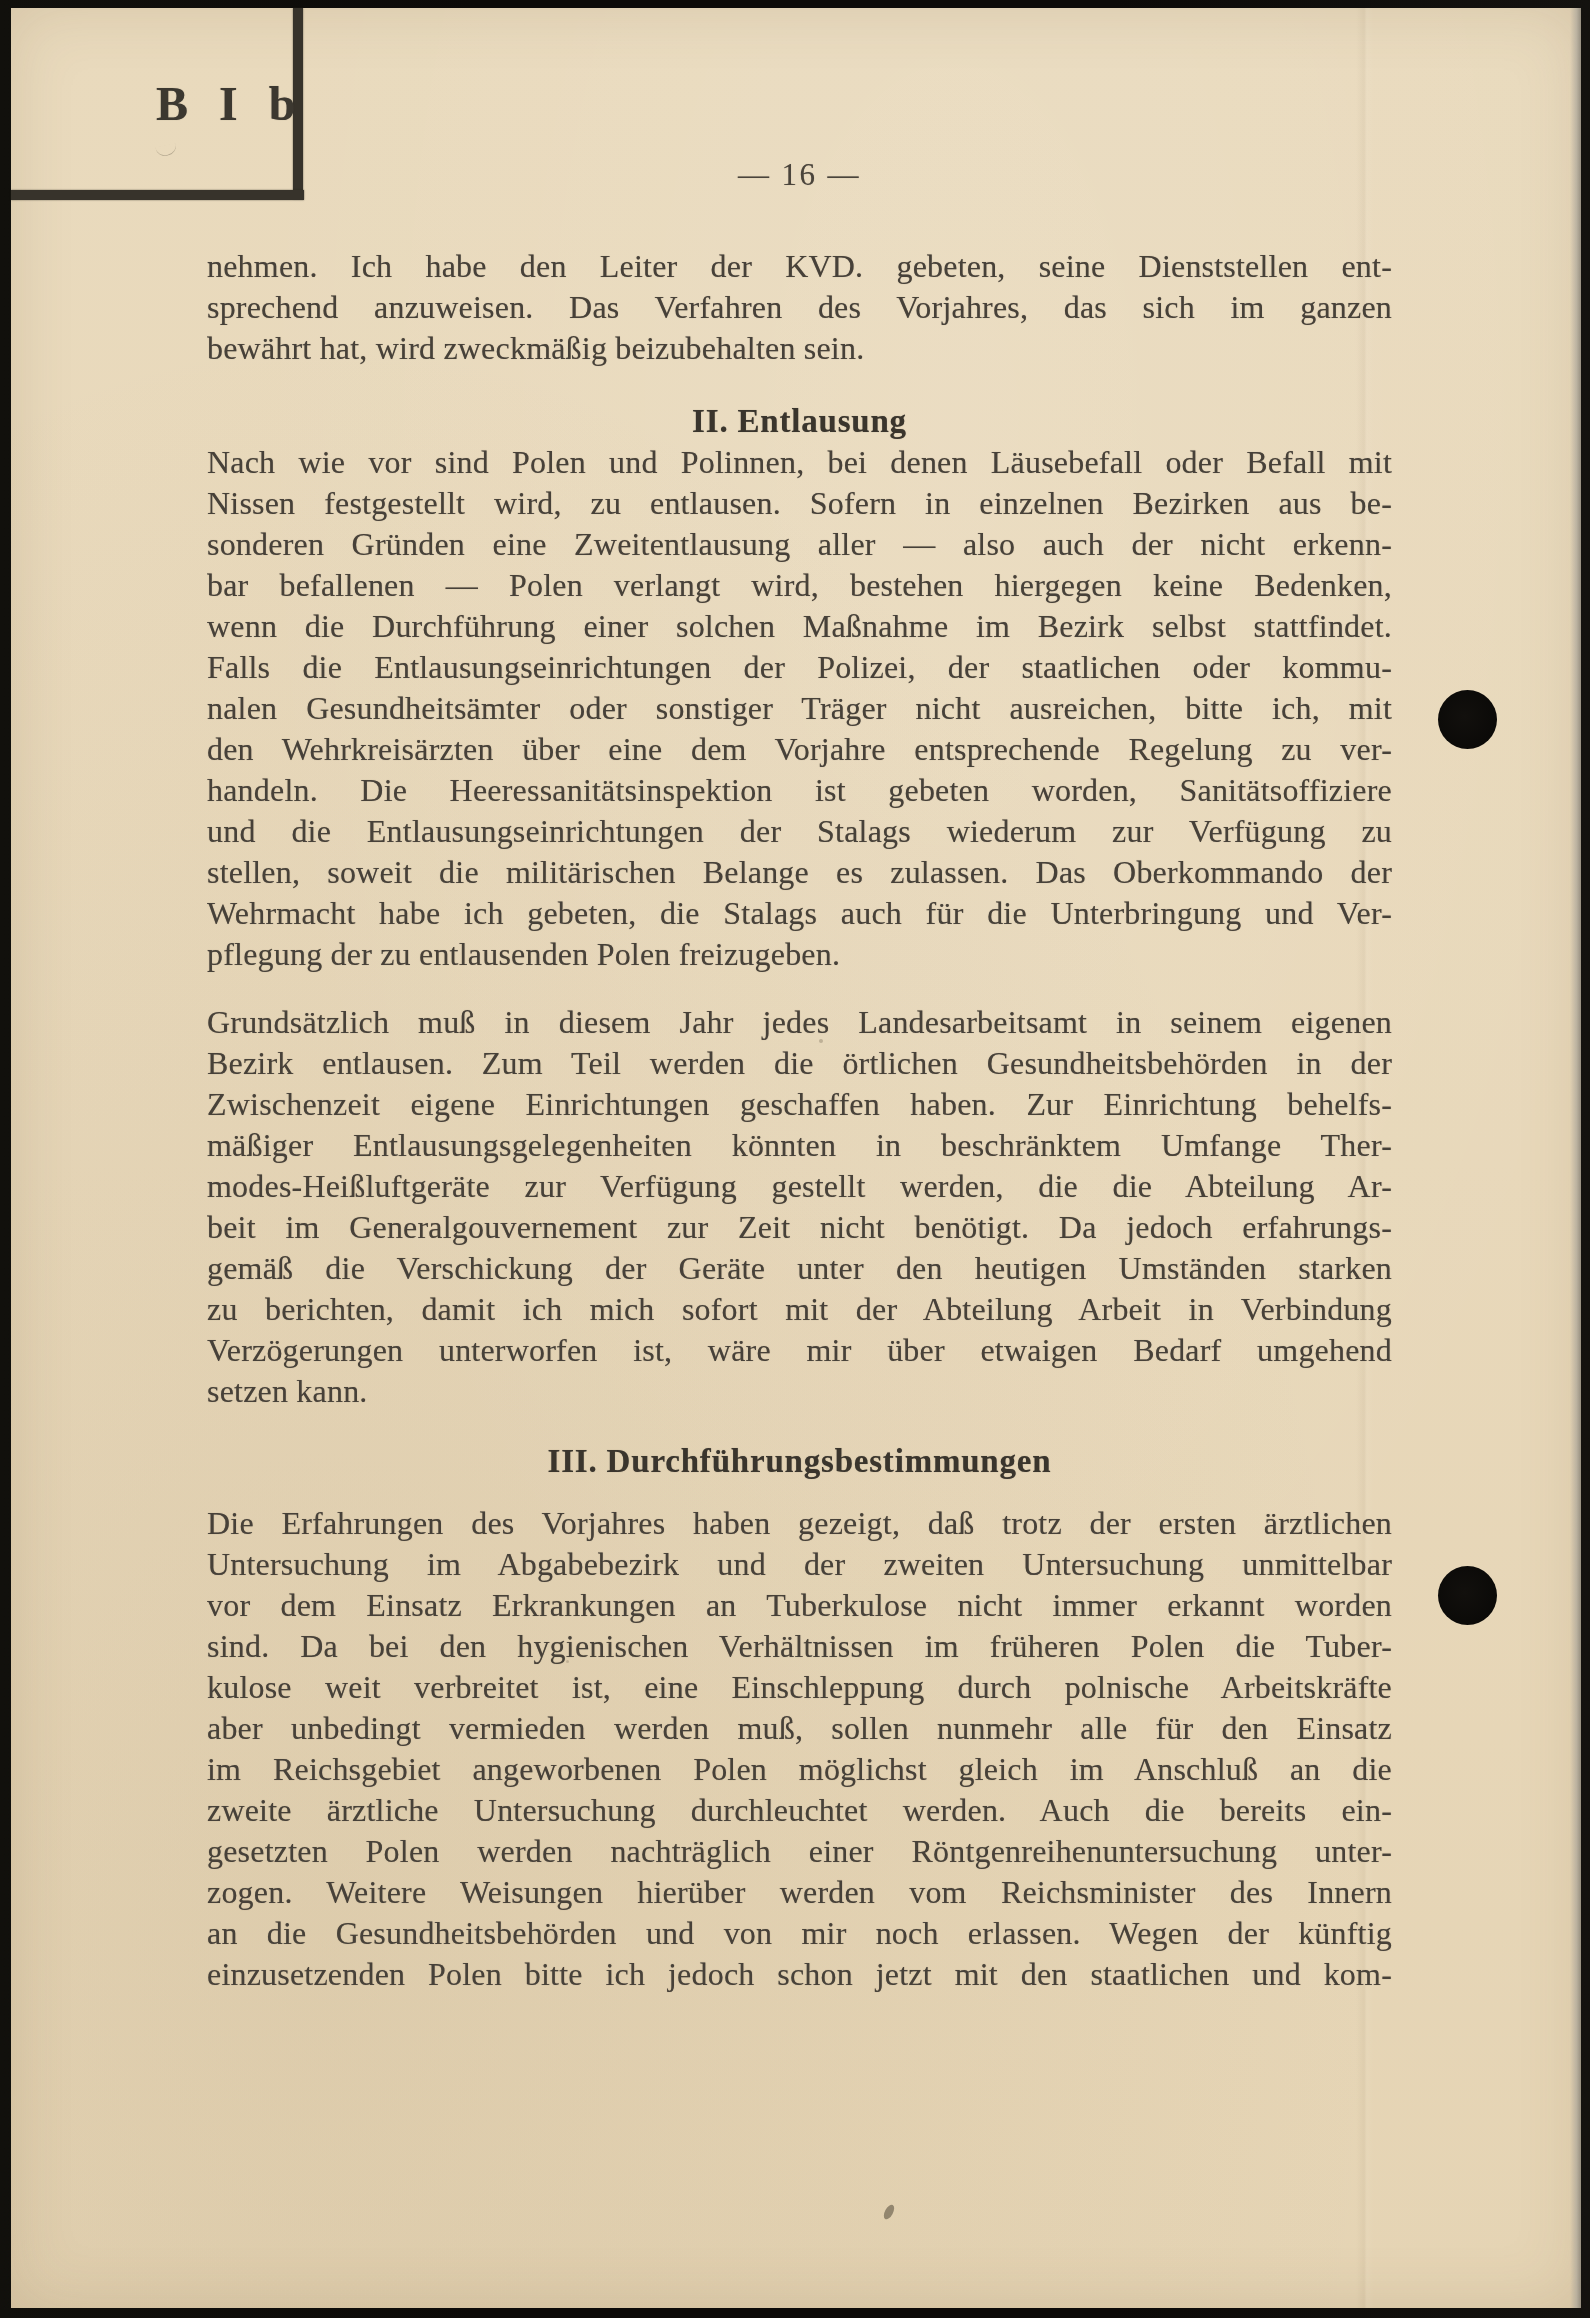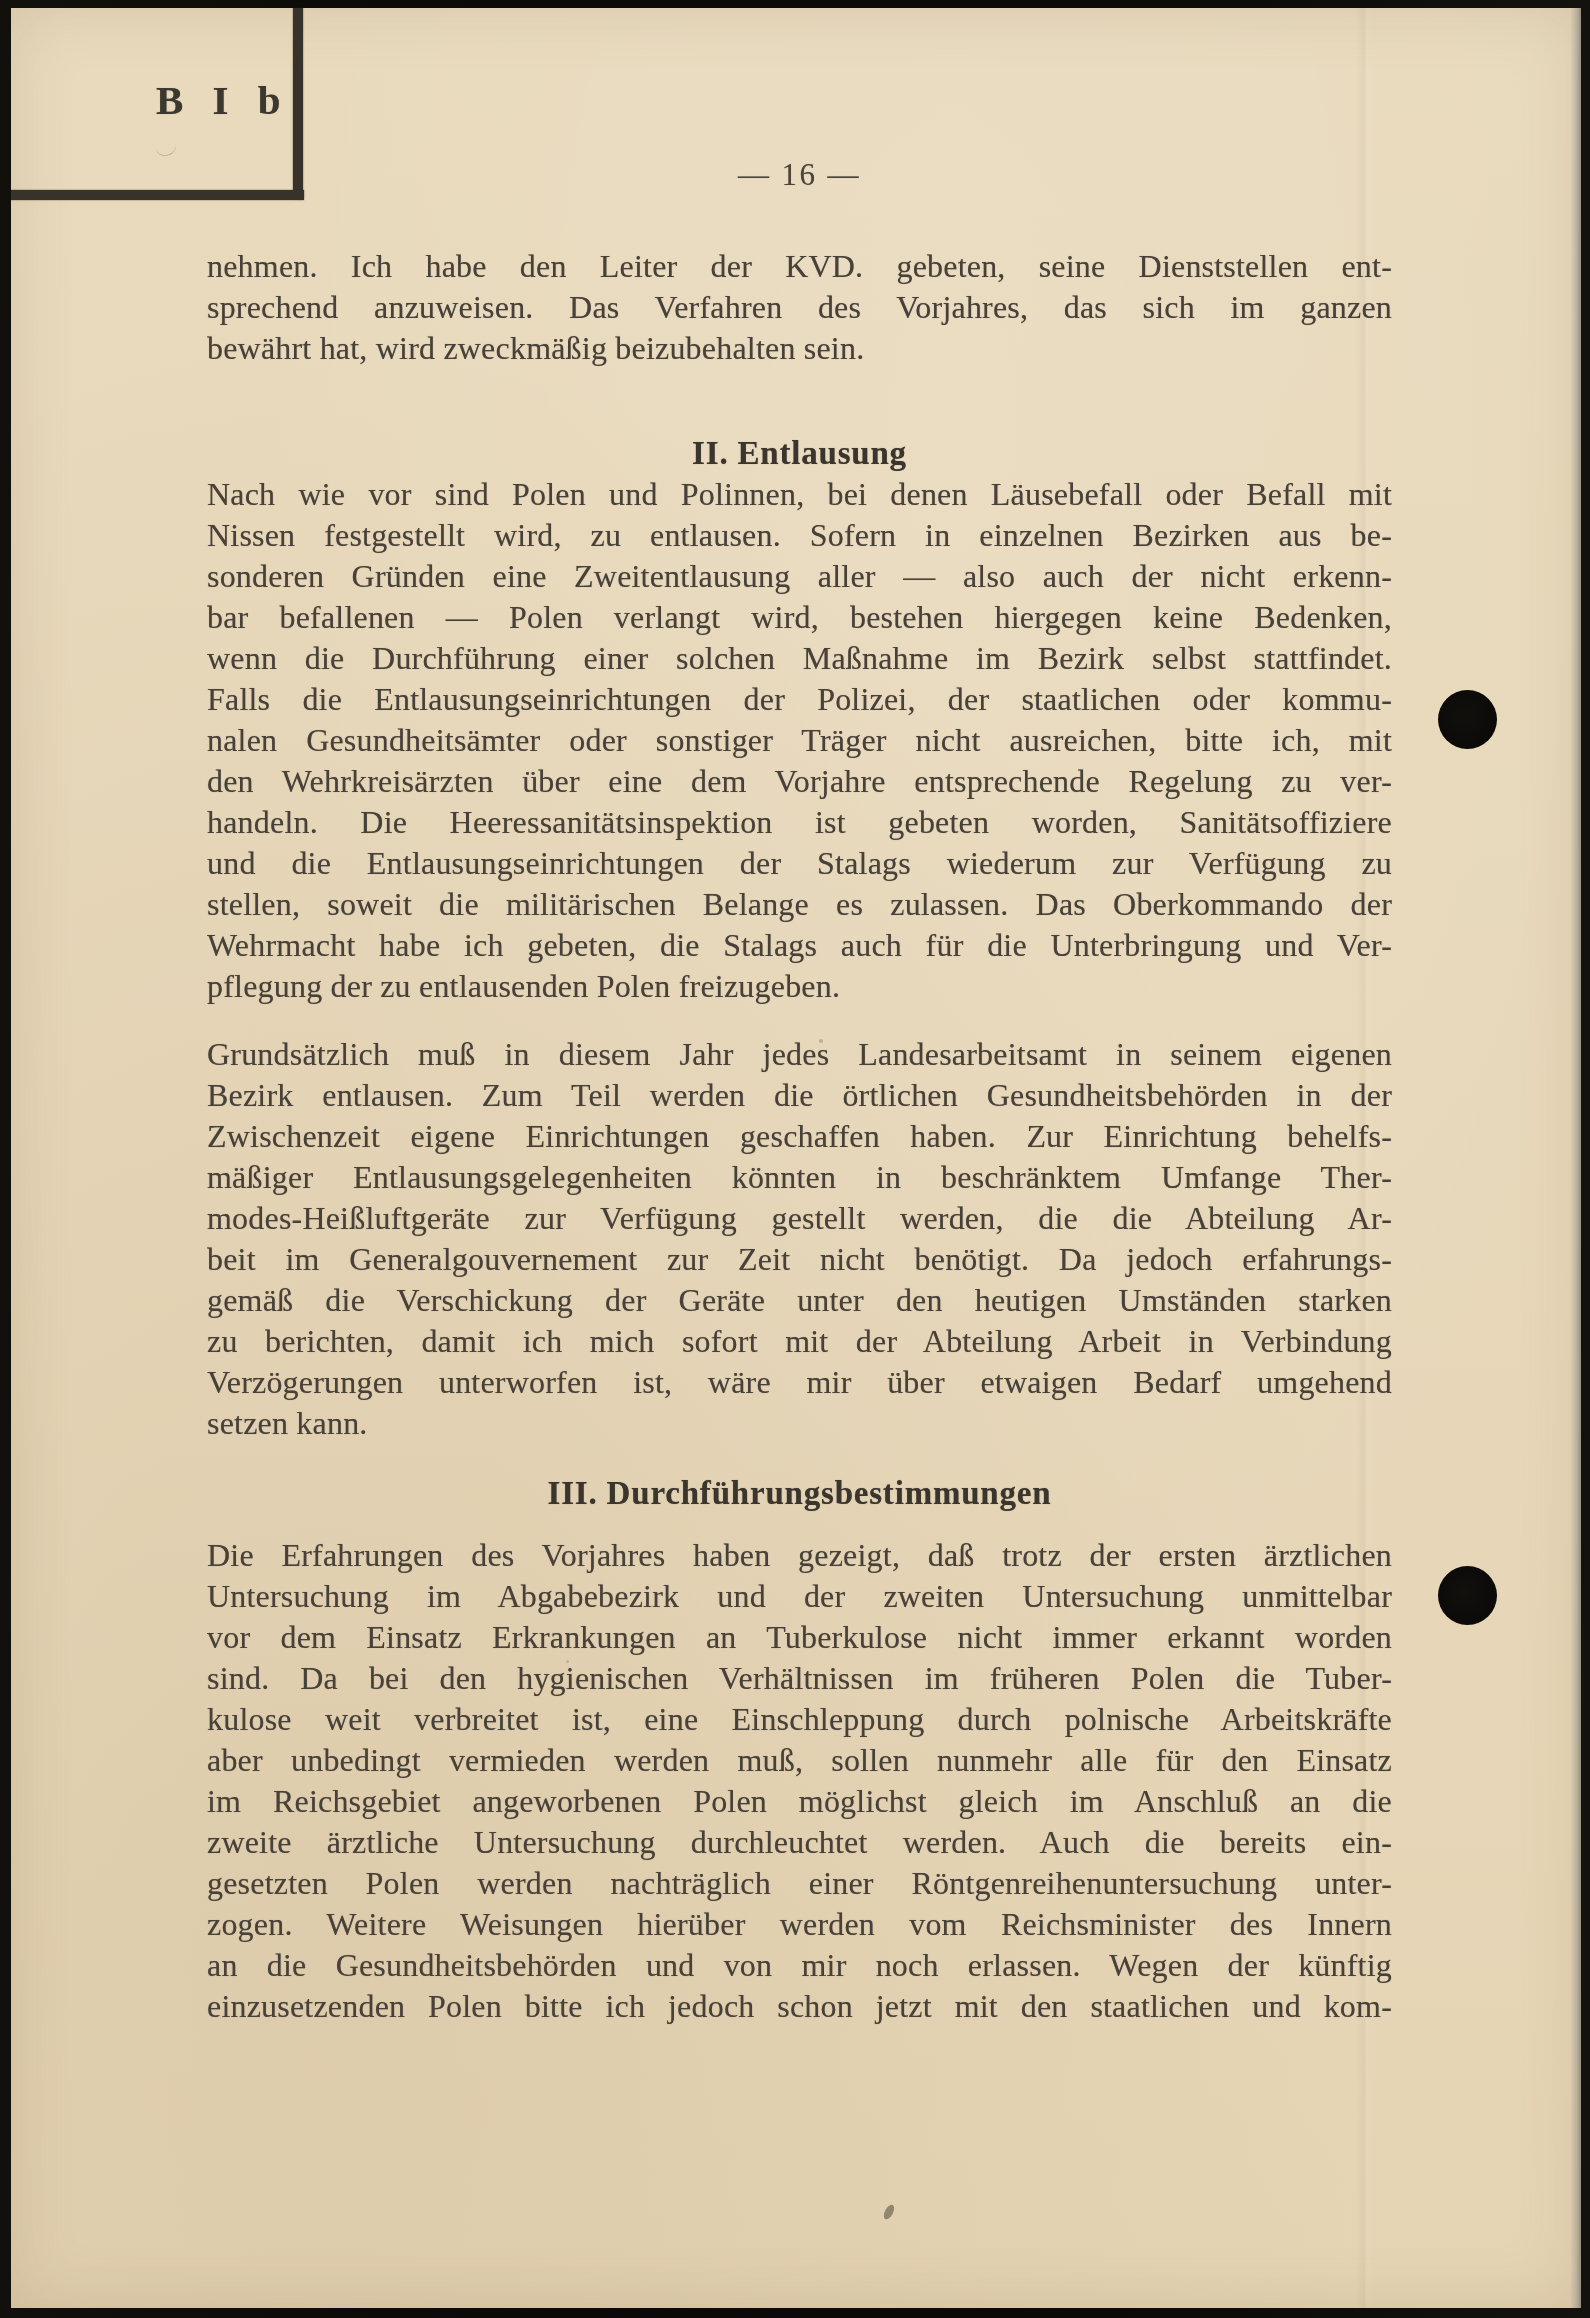--- a/index.html
+++ b/index.html
@@ -45,21 +45,21 @@
   .class-box-hline {
     position: absolute;
     left: 11px; top: 190px;
     width: 293px; height: 9.5px;
     background: #37332b;
     box-shadow: 0 0 1.6px rgba(40,36,28,0.6);
   }
   .class-label {
     position: absolute;
     left: 156px; top: 76px;
-    font-size: 41px;
+    font-size: 48px;
     font-weight: bold;
     letter-spacing: 9.5px;
     color: #3c3830;
     text-shadow: 0 0 0.8px rgba(60,56,48,0.5);
   }
   
   .page-number {
     position: absolute;
     left: 207px; top: 157px;
     width: 1185px;
@@ -96,21 +96,21 @@
     height: 41px;
     line-height: 41px;
     text-align: center;
     font-weight: bold;
     font-size: 33px;
     letter-spacing: 0.8px;
     color: #3a352d;
     text-shadow: 0 0 0.8px rgba(58,53,45,0.5);
   }
   
-  .block-1 { margin-top: 64px; }  
+  .block-1 { margin-top: 32px; }  
   .block-2 { }
   .block-3 { margin-top: 27px; }
   .block-4 { margin-top: 29px; }  
   .block-5 { margin-top: 20.7px; }
   
   .hole {
     position: absolute;
     width: 59px; height: 59px;
     border-radius: 50%;
     background: radial-gradient(circle at 45% 45%, #12100d, #0b0a08 70%);

